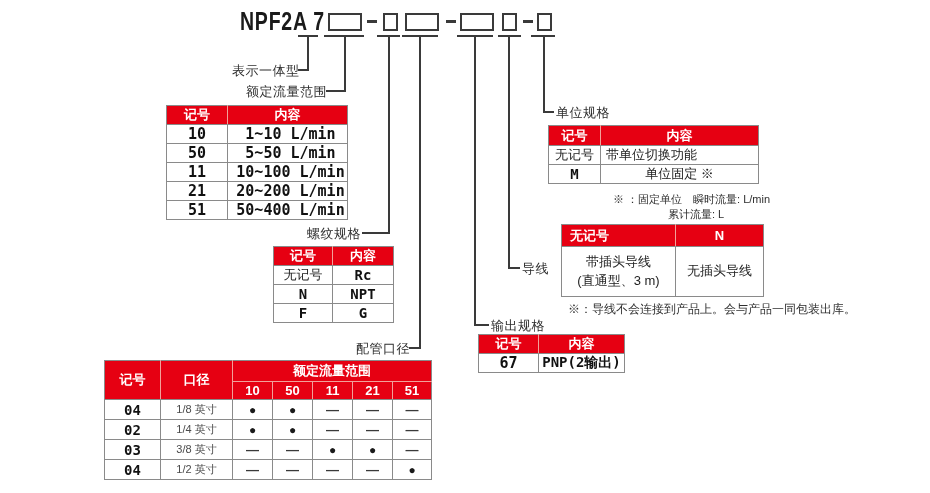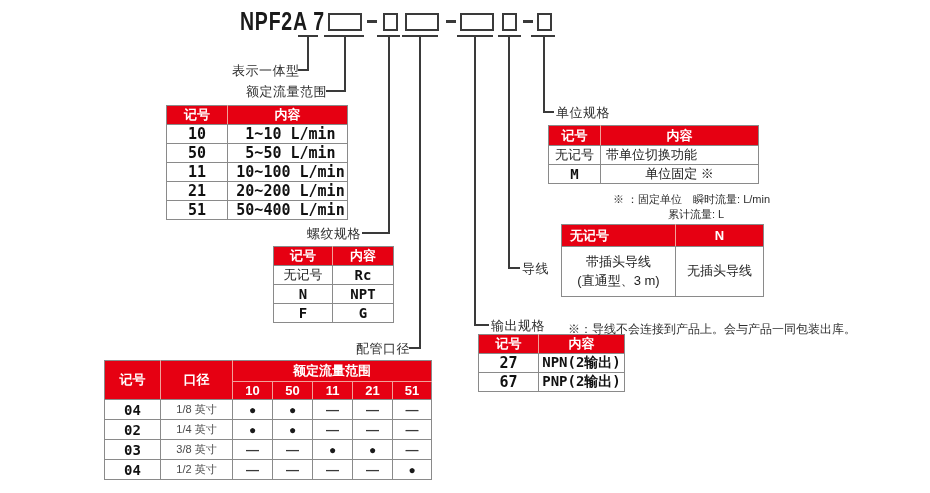--- a/index.html
+++ b/index.html
@@ -23,21 +23,21 @@
   .red-div{border-right-color:#f2a099;}
   .red-bot{border-bottom-color:#f2a099;}
   .num{font-family:"DejaVu Sans Mono",monospace;font-weight:700;color:#111;}
   .code14{font-size:14px;}
   .code15{font-size:15px;}
   .content-left{text-align:center;padding-left:6px;font-size:15px;}
   .cjk{font-size:13px;color:#222;}
   .size-cell{font-size:11px;color:#4a4a4a;}
   .mark{font-size:12px;color:#1a1a1a;font-weight:700;}
   .dash-mark{font-size:13px;color:#3a3a3a;font-weight:700;}
-  .note{position:absolute;font-size:12px;color:#2e2e2e;white-space:nowrap;margin-top:20px;}
+  .note{position:absolute;font-size:12px;color:#2e2e2e;white-space:nowrap;}
   .note-sm{position:absolute;font-size:11px;color:#2e2e2e;white-space:nowrap;}
   .lead-plug{line-height:1.45;font-size:13px;color:#222;}
 </style>
 </head>
 <body>
 
 <div id="stage">
 
   <div class="abs model-prefix" style="left:240px;top:7px;">NPF2A 7</div>
   <div class="code-box" style="left:328px;width:30px;"></div>
@@ -205,24 +205,20 @@
     <colgroup>
         <col style="width:60px;">
         <col style="width:86px;">
       </colgroup>
     <tbody>
         <tr style="height:18px;">
       <th class="red red-div">记号</th>
       <th class="red">内容</th>
     </tr>
     <tr style="height:19px;">
-      <td class="num code15">27</td>
-      <td class="num code14">NPN(2输出)</td>
-    </tr>
-    <tr style="height:19px;">
       <td class="num code15">67</td>
       <td class="num code14">PNP(2输出)</td>
     </tr>
   </tbody>
     </table>
 
   <table class="abs" style="left:561px;top:224px;width:202px;">
     <colgroup>
         <col style="width:114px;">
         <col style="width:88px;">

